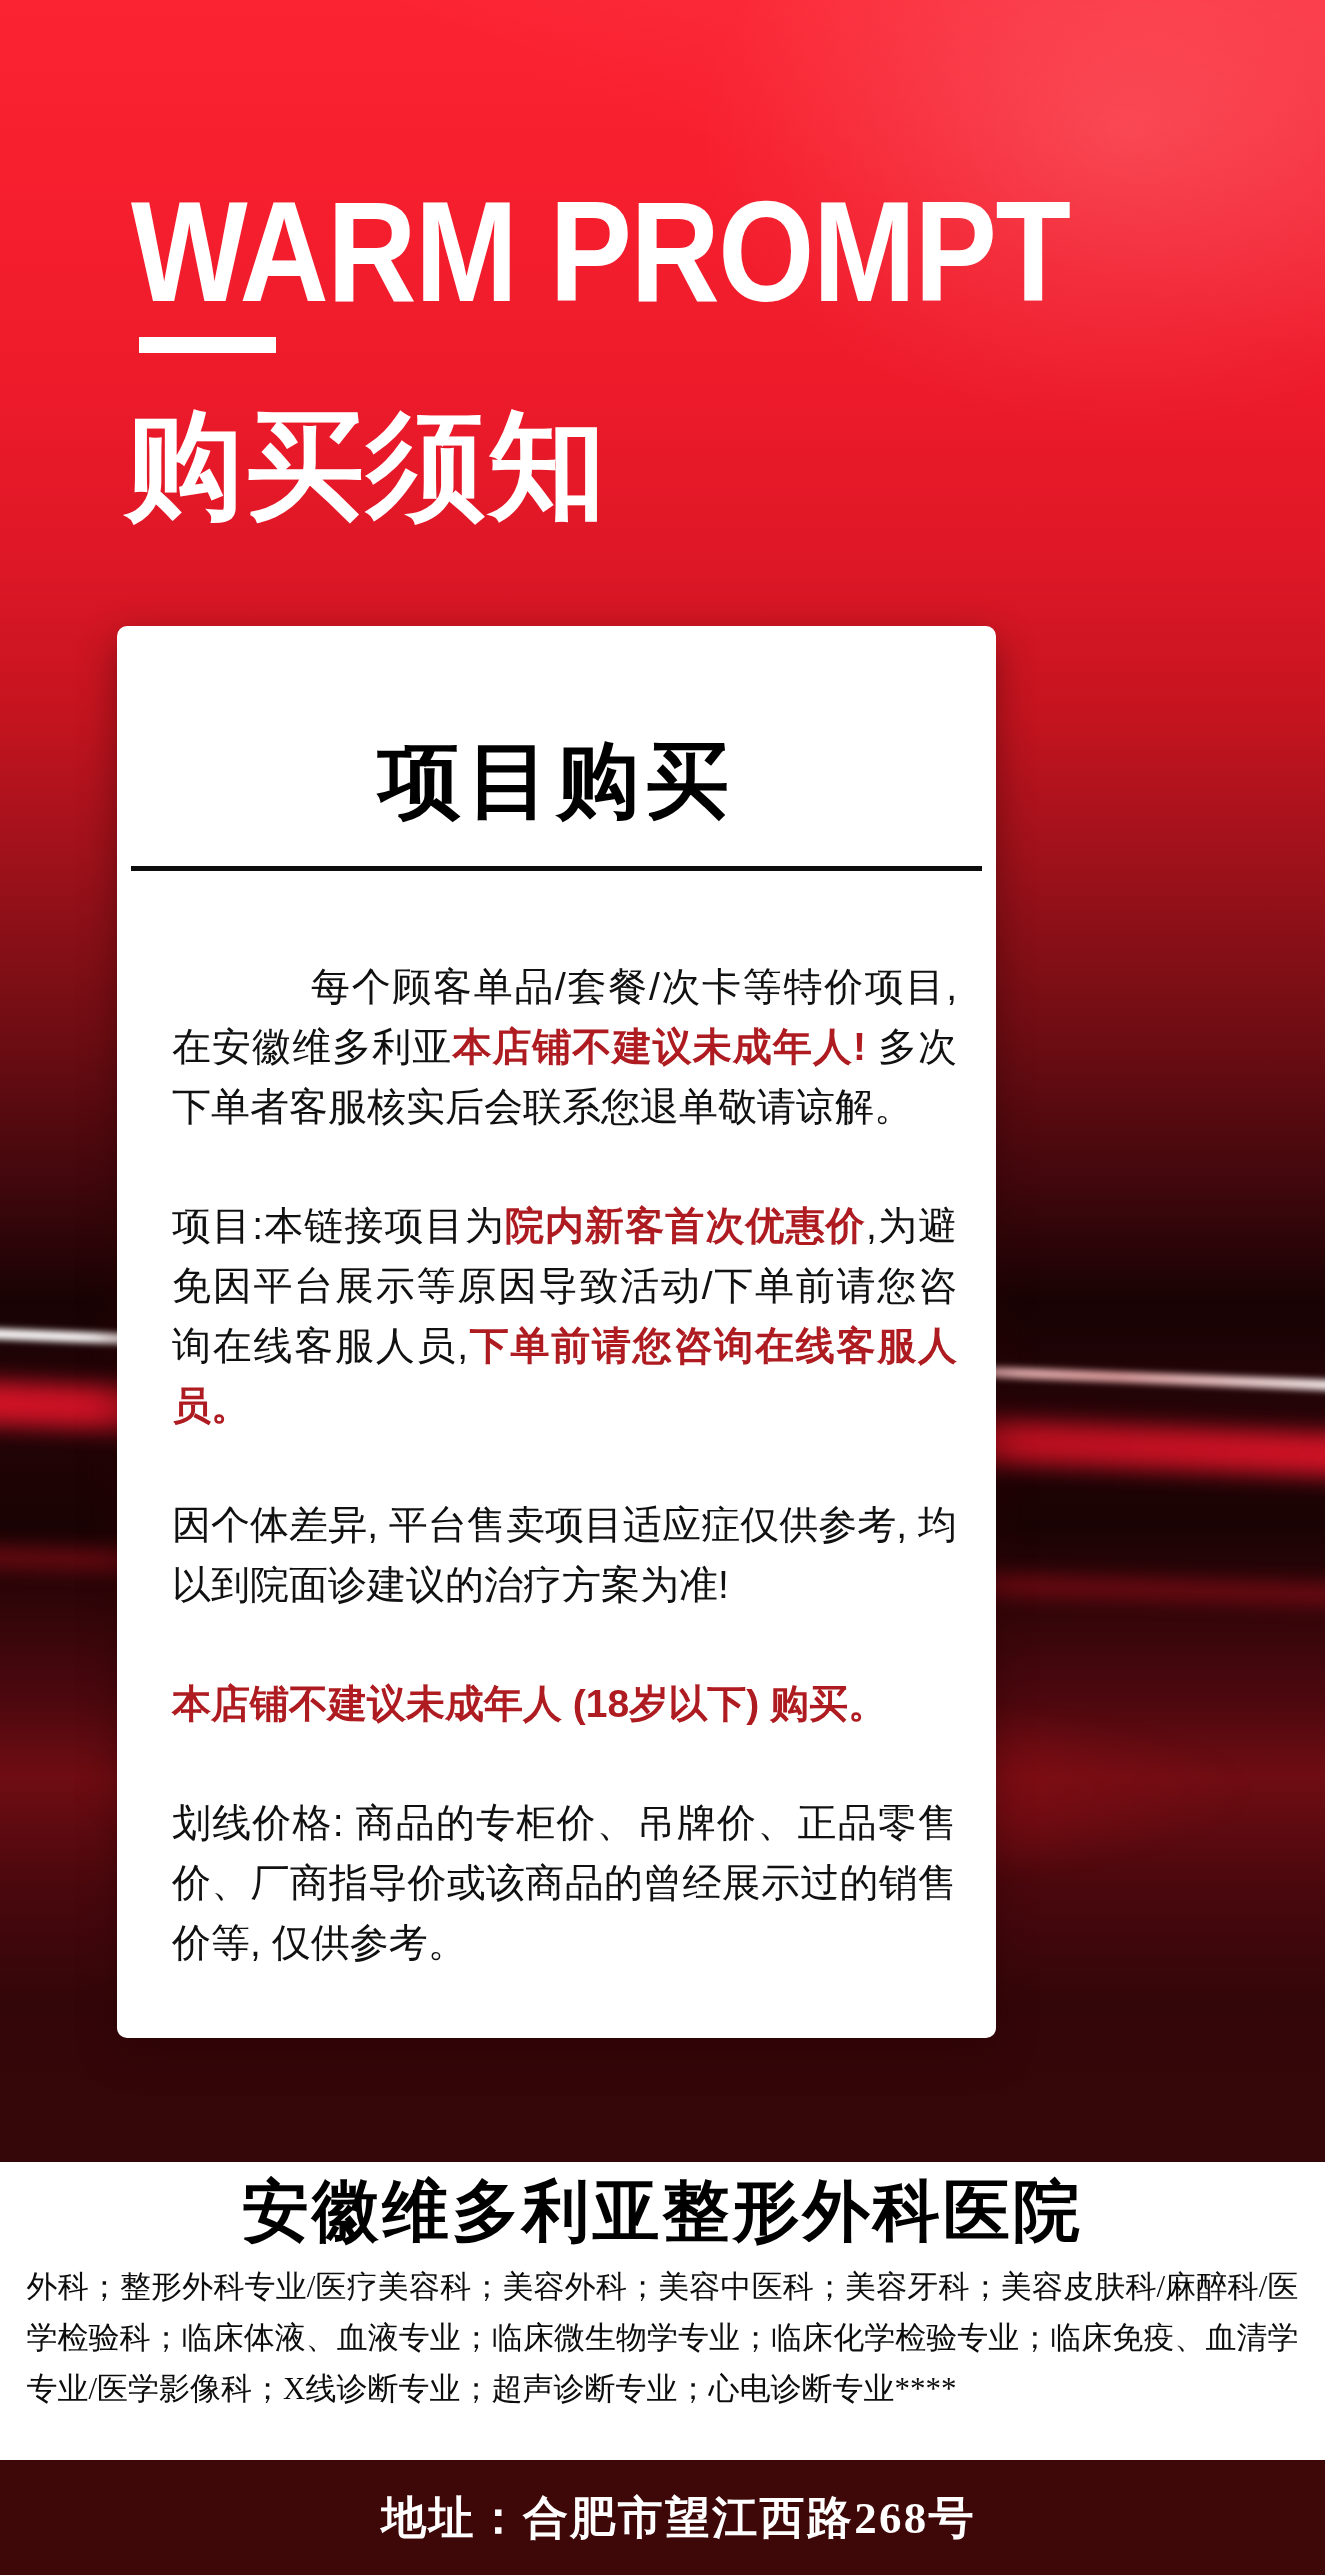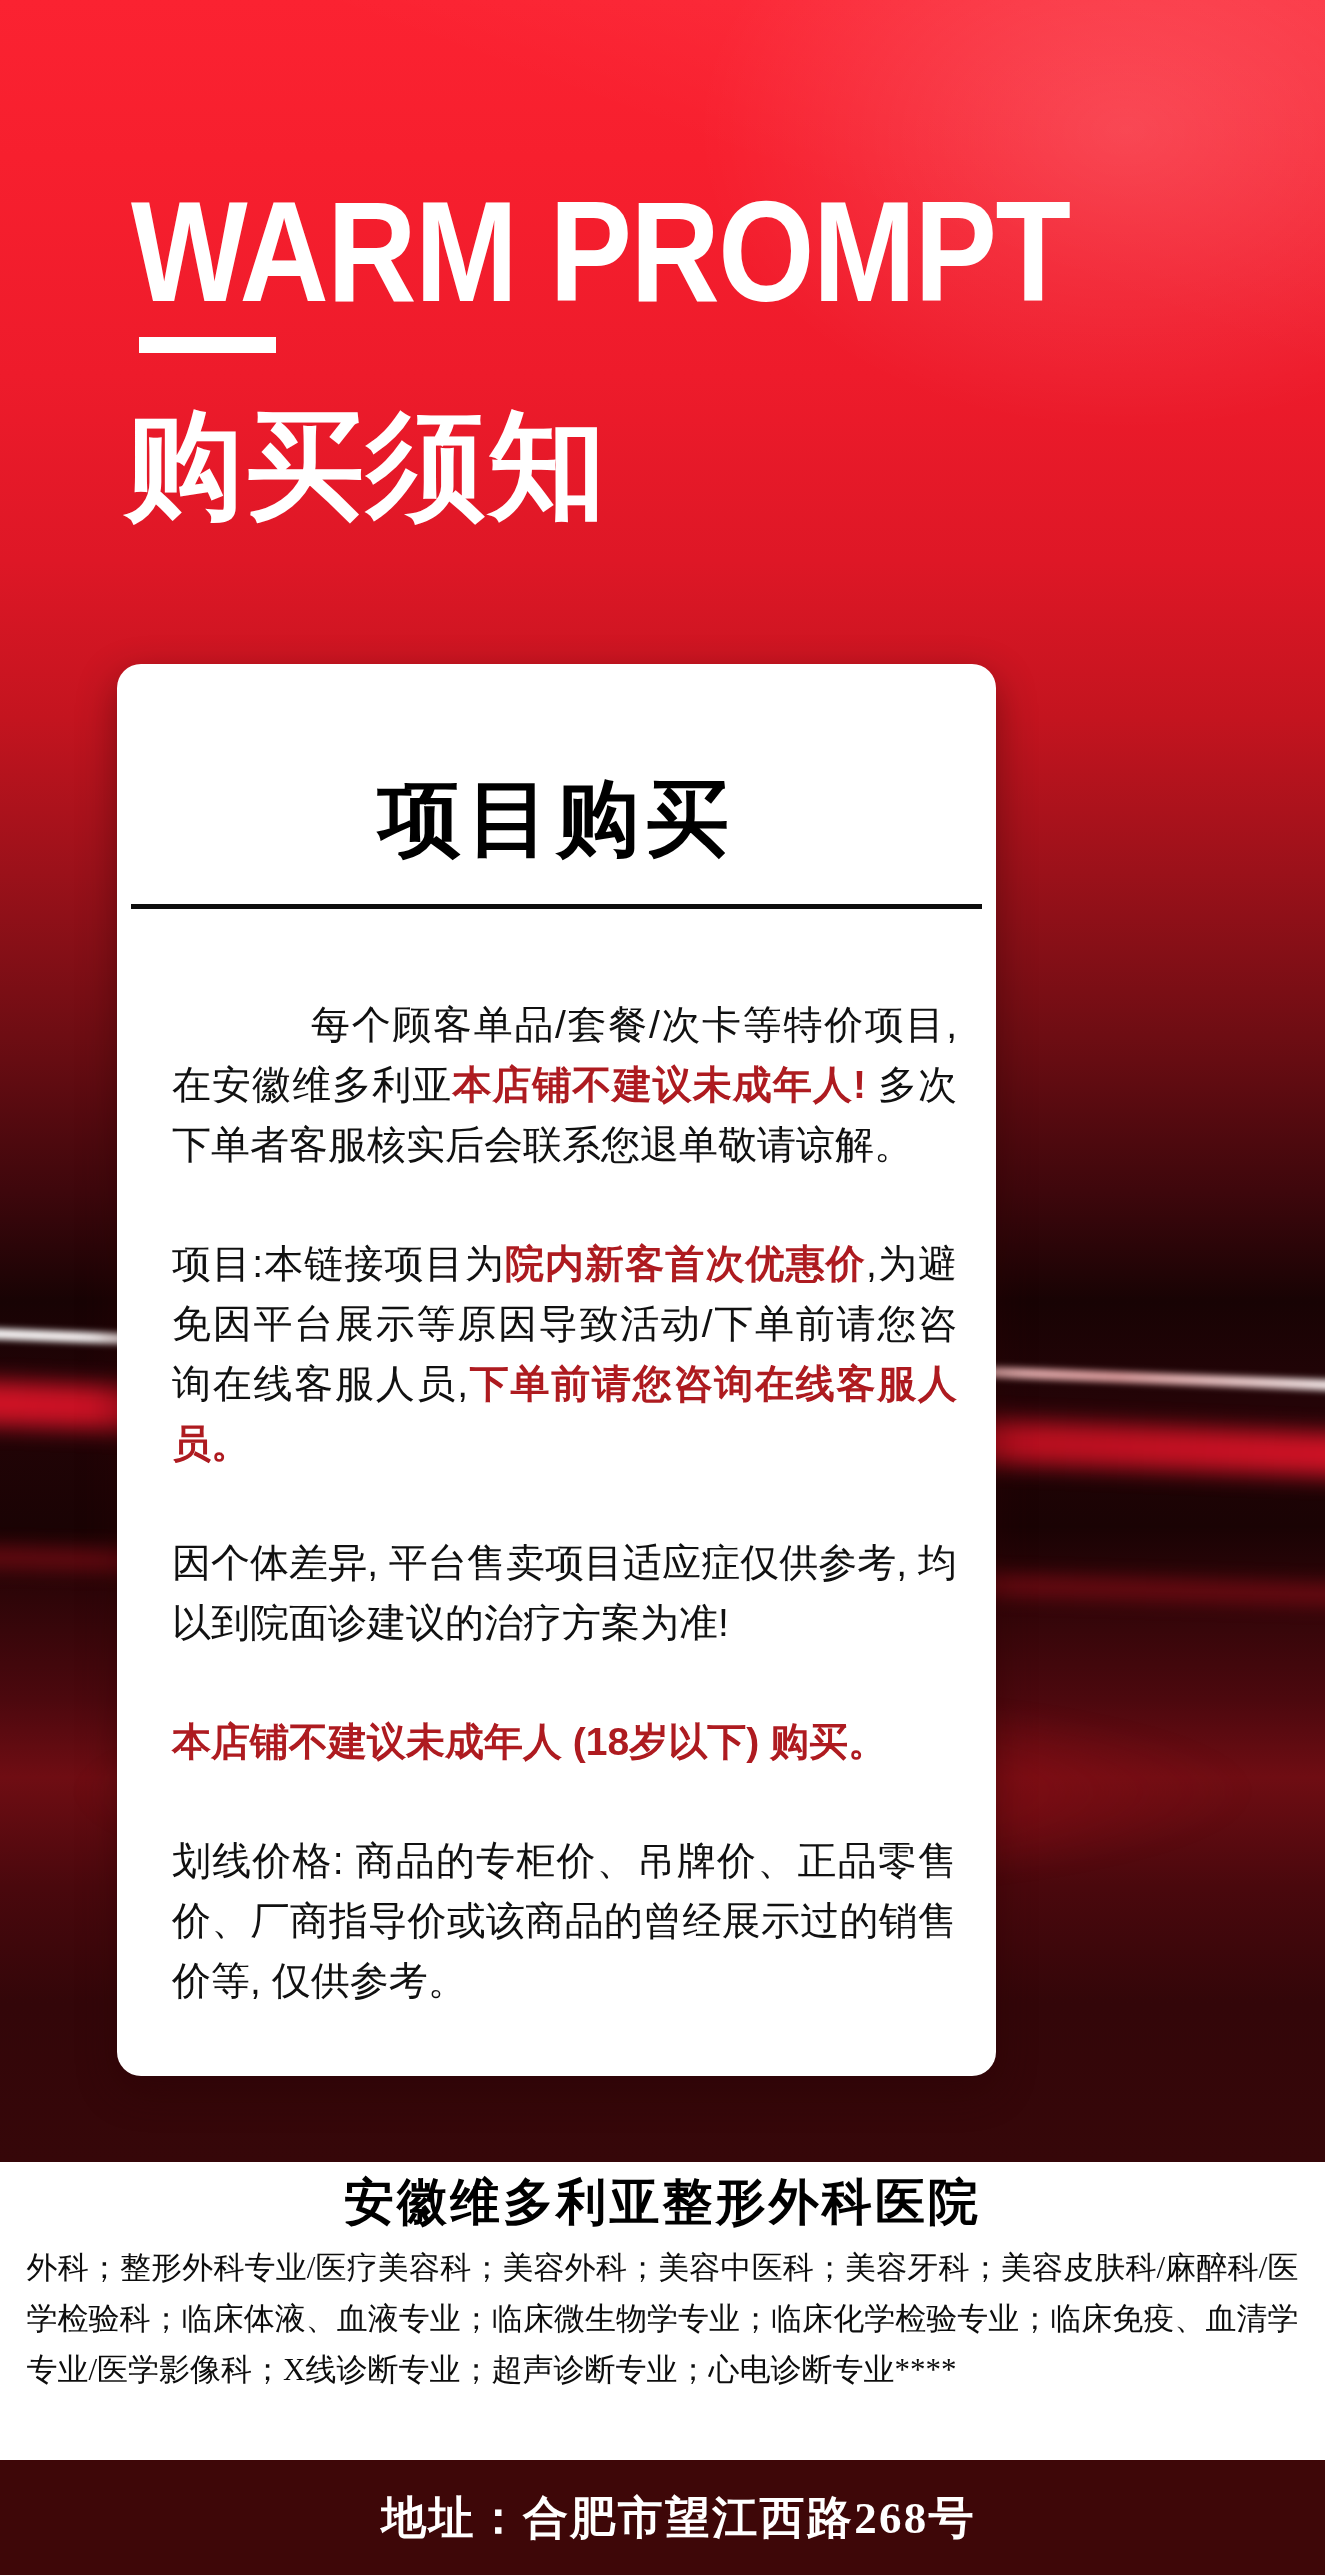--- a/index.html
+++ b/index.html
@@ -41,23 +41,23 @@
   }
   .dash{position:absolute;left:139px;top:337px;width:137px;height:15.6px;background:#fff;z-index:1}
   .hero-subtitle{
     position:absolute;left:125px;top:404px;margin:0;color:#fff;z-index:1;
     font-size:118px;line-height:1.05;font-weight:900;letter-spacing:3.1px;white-space:nowrap;
   }
 
   
   .card{
     position:absolute;left:117px;top:626px;width:879px;height:1412px;
-    background:#fff;border-radius:24px;z-index:2;
+    background:#fff;border-radius:10px;z-index:2;
     box-shadow:0 14px 39px rgba(40,0,4,.45);
-    box-sizing:border-box;overflow:hidden;margin-top:38px;
+    box-sizing:border-box;overflow:hidden;
   }
   .card-heading{
     margin:111px 0 0;text-align:center;color:#000;
     font-size:83px;line-height:1.05;font-weight:900;letter-spacing:6.2px;
   }
   .rule{width:851px;height:4.7px;background:#0d0d0d;margin:42px auto 0}
   p.notice{
     margin:59px 39px 0 55px;font-size:39px;line-height:60px;color:#111;
     text-align:justify;
   }
@@ -68,21 +68,21 @@
   .license{
     position:absolute;left:0;width:100%;top:2074px;text-align:center;z-index:1;
     color:#f2e8e8;font-size:26px;letter-spacing:0.8px;
   }
 
   
   .info{width:100%;height:298px;background:#fff;overflow:hidden}
   .hospital{
     margin:12.5px 0 0;text-align:center;color:#000;
     font-family:"Liberation Serif","DejaVu Serif",serif;
-    font-size:50px;line-height:1.1;font-weight:bold;letter-spacing:3.1px;
+    font-size:67px;line-height:1.1;font-weight:bold;letter-spacing:3.1px;
   }
   .departments{
     margin:12.5px 26.5px 0;color:#0d0d0d;
     font-family:"Liberation Serif","DejaVu Serif",serif;
     font-size:31px;line-height:51px;text-align:justify;
   }
 
   
   .address-bar{
     width:100%;height:115px;background:#3e0708;

